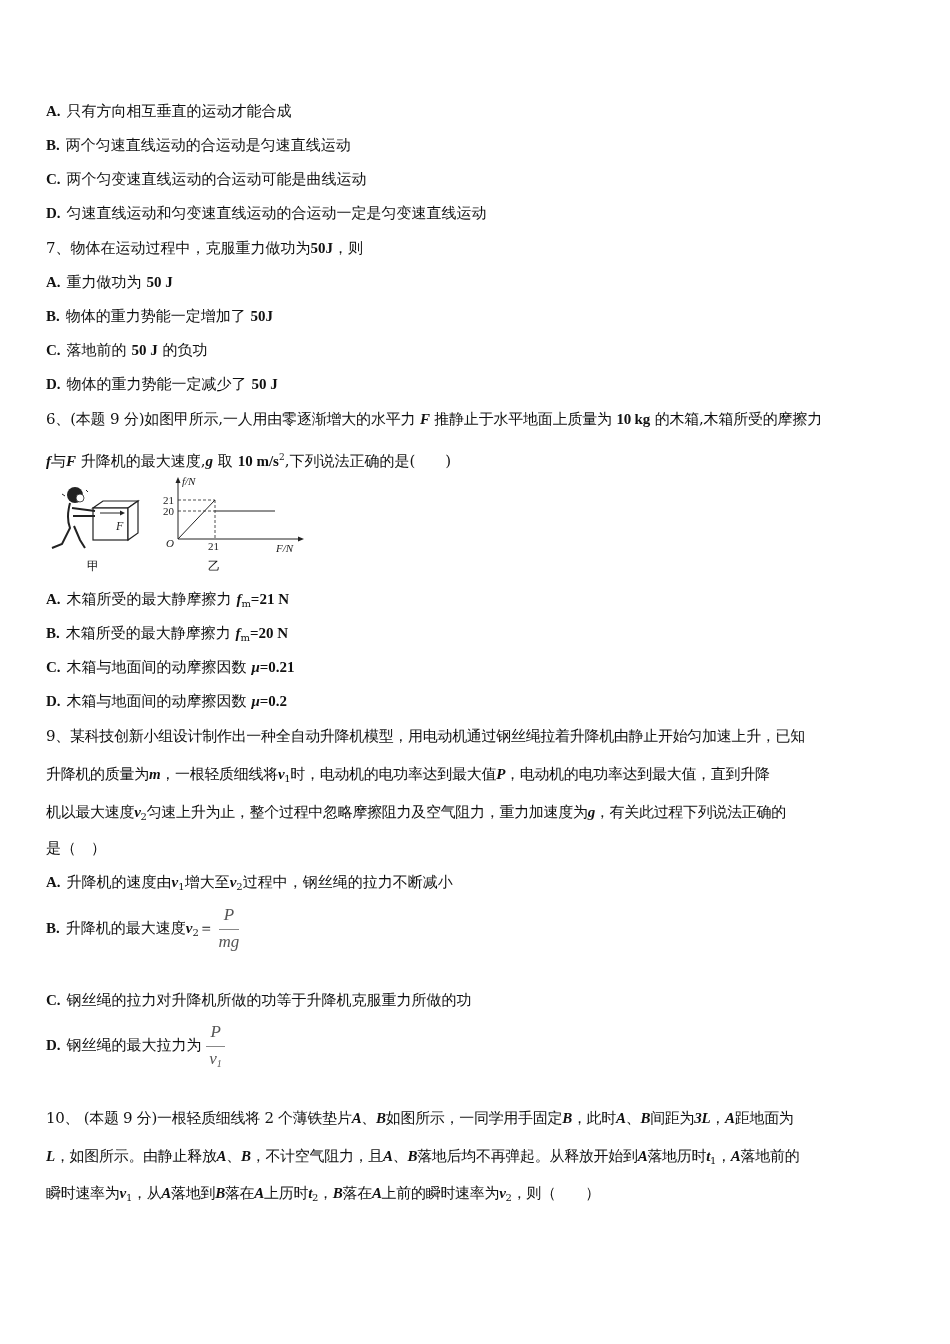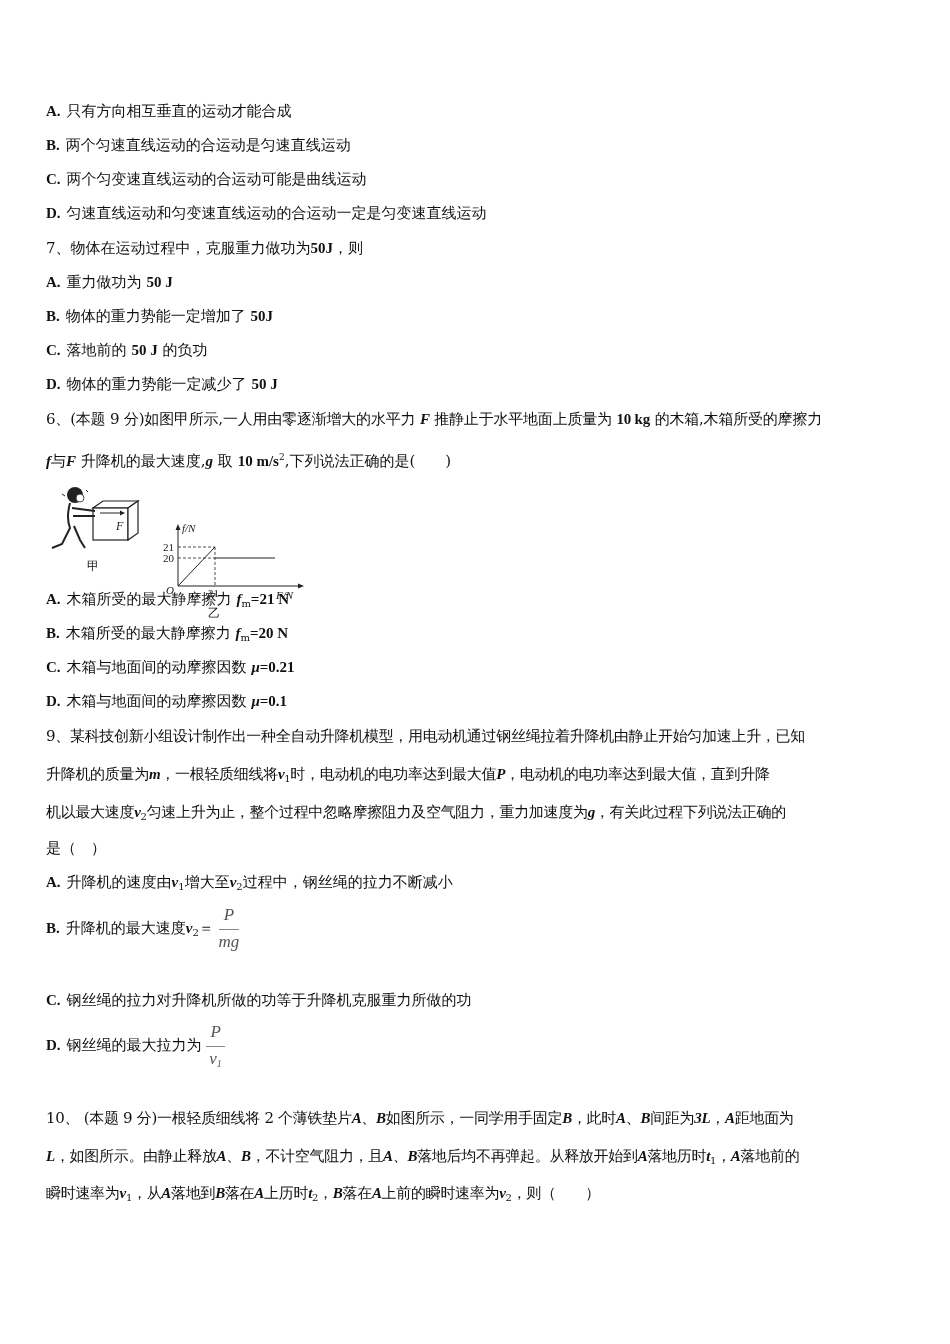--- a/index.html
+++ b/index.html
@@ -76,21 +76,21 @@
     <path d="M34,48 L40,62 L45,70" stroke="#222" stroke-width="2" fill="none"></path>
     <path d="M32,30 L55,33" stroke="#222" stroke-width="2" fill="none"></path>
     <path d="M33,38 L55,38" stroke="#222" stroke-width="2" fill="none"></path>
     <line x1="22" y1="16" x2="25" y2="18" stroke="#222" stroke-width="1"></line>
     <line x1="46" y1="12" x2="48" y2="14" stroke="#222" stroke-width="1"></line>
     <text x="76" y="52" font-family="Liberation Serif, serif" font-style="italic" font-size="12" fill="#222">F</text>
   </svg>
   <div style="position:absolute; left:47px; top:80px; font-size:12px;">甲</div>
 </div>
 
-<div class="figure" style="left:160px; top:476px; width:150px; height:100px;margin-top:47px;">
+<div class="figure" style="left:160px; top:476px; width:150px; height:100px;">
   <svg width="150" height="80" viewBox="0 0 150 80">
     <g font-family="Liberation Serif, serif" font-size="11" fill="#222">
 
       <line x1="18" y1="63" x2="138" y2="63" stroke="#222" stroke-width="1"></line>
       <polygon points="138,60.5 144,63 138,65.5" fill="#222"></polygon>
       <line x1="18" y1="63" x2="18" y2="6" stroke="#222" stroke-width="1"></line>
       <polygon points="15.5,7 18,1 20.5,7" fill="#222"></polygon>
 
       <line x1="18" y1="24" x2="55" y2="24" stroke="#222" stroke-width="0.8" stroke-dasharray="3,2"></line>
       <line x1="18" y1="35" x2="55" y2="35" stroke="#222" stroke-width="0.8" stroke-dasharray="3,2"></line>
@@ -113,21 +113,21 @@
 <div class="line" style="top:589px">
   <span class="lbl">A.</span><span>木箱所受的最大静摩擦力</span> <span class="i">f</span><span class="sub">m</span><span class="b">=21 N</span>
 </div>
 <div class="line" style="top:623px">
   <span class="lbl">B.</span><span>木箱所受的最大静摩擦力</span> <span class="i">f</span><span class="sub">m</span><span class="b">=20 N</span>
 </div>
 <div class="line" style="top:657px">
   <span class="lbl">C.</span><span>木箱与地面间的动摩擦因数</span> <span class="i">μ</span><span class="b">=0.21</span>
 </div>
 <div class="line" style="top:691px">
-  <span class="lbl">D.</span><span>木箱与地面间的动摩擦因数</span> <span class="i">μ</span><span class="b">=0.1</span>
+  <span class="lbl">D.</span><span>木箱与地面间的动摩擦因数</span> <span class="i">μ</span><span class="b">=0.2</span>
 </div>
 
 <div class="line" style="top:726px; letter-spacing:-0.3px">
   <span>9、某科技创新小组设计制作出一种全自动升降机模型，用电动机通过钢丝绳拉着升降机由静止开始匀加速上升，已知</span>
 </div>
 <div class="line" style="top:764px; letter-spacing:-0.3px">
   <span>升降机的质量为</span><span class="i">m</span><span>，一根轻质细线将</span><span class="i">v</span><span class="sub">1</span><span>时，电动机的电功率达到最大值</span><span class="i">P</span><span>，电动机的电功率达到最大值，直到升降</span>
 </div>
 <div class="line" style="top:802px; letter-spacing:-0.3px">
   <span>机以最大速度</span><span class="i">v</span><span class="sub">2</span><span>匀速上升为止，整个过程中忽略摩擦阻力及空气阻力，重力加速度为</span><span class="i">g</span><span>，有关此过程下列说法正确的</span>

